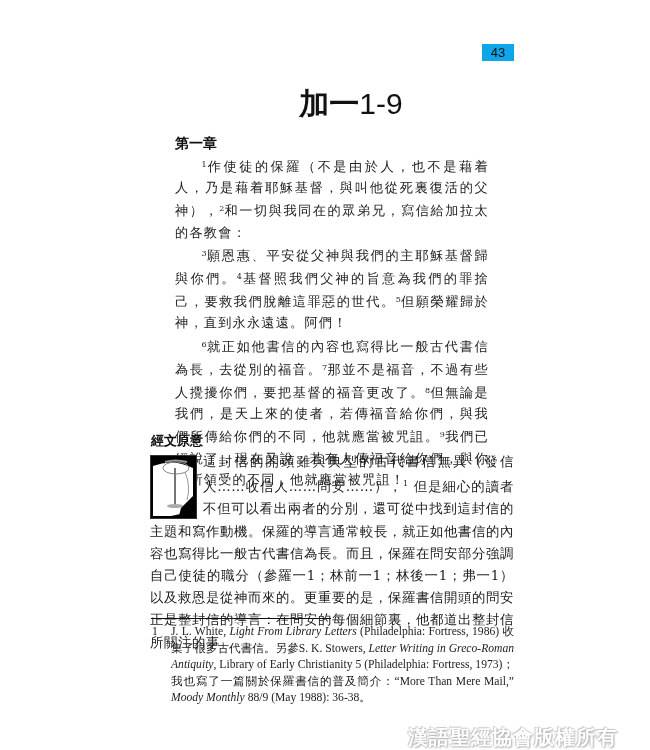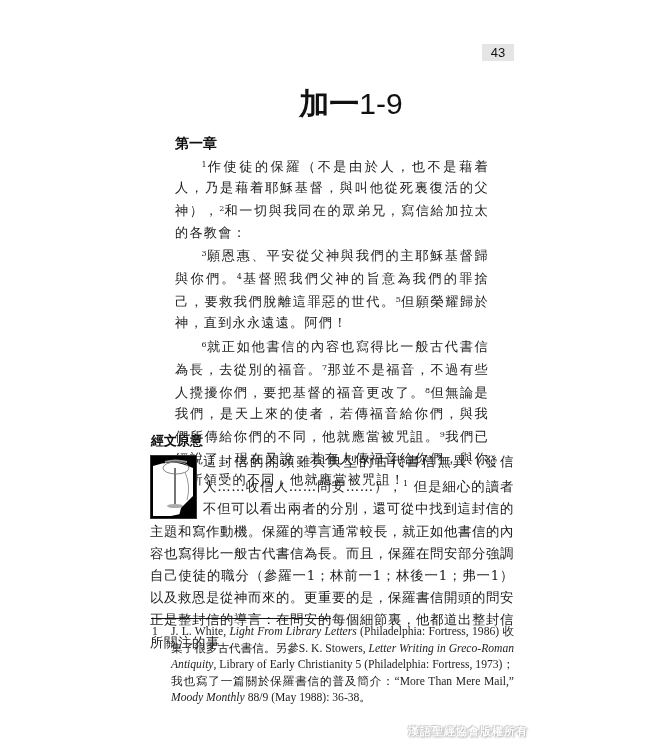--- a/index.html
+++ b/index.html
@@ -2,21 +2,21 @@
 <html><head>
   <meta charset="utf-8">
   <style>
     html, body { margin: 0; padding: 0; }
     body {
       width: 650px; height: 750px; background: #ffffff; position: relative; overflow: hidden;
       font-family: "DejaVu Serif", serif; color: #1a1a1a;
     }
     .page-num {
       position: absolute; left: 482px; top: 44px; width: 32px; height: 17px;
-      background: #e5e5e5; font-family: "Liberation Sans", sans-serif; font-size: 13px;
+      background: #0ea5e9; font-family: "Liberation Sans", sans-serif; font-size: 13px;
       line-height: 17px; text-align: center; color: #111;
     }
     .title {
       position: absolute; left: 0; width: 650px; top: 86px; text-align: center;
       font-family: "Liberation Sans", sans-serif; font-size: 30px; line-height: 36px; color: #111; padding-left: 26px;
     }
     .title .cjk { font-family: "DejaVu Sans", sans-serif; font-weight: bold; }
     .scripture {
       position: absolute; left: 175px; top: 132px; width: 314px;
     }
@@ -48,21 +48,21 @@
     }
     .footnote {
       position: absolute; left: 152px; top: 624px; width: 362px;
       font-family: "Liberation Serif", serif; font-size: 11.6px; line-height: 16.5px; color: #222;
     }
     .footnote .fn-num { position: absolute; left: 0; top: 0; }
     .footnote .fn-body { margin-left: 19px; text-align: justify; }
     .footnote i { font-style: italic; }
     .watermark {
       position: absolute; left: 408px; top: 724px; font-family: Liberation Serif, serif;
-      font-weight: bold; font-size: 11px; letter-spacing: 1px; color: #ffffff;
+      font-weight: bold; font-size: 20px; letter-spacing: 1px; color: #ffffff;
       text-shadow: 0 0 1px #bbb, 1px 1px 2px #aaa, -1px -1px 1px #ccc;
     }
   </style>
 </head>
 <body>
 
 <div class="page-num">43</div>
 
 <div class="title">
   <span class="cjk">加一</span><span>1-9</span>

